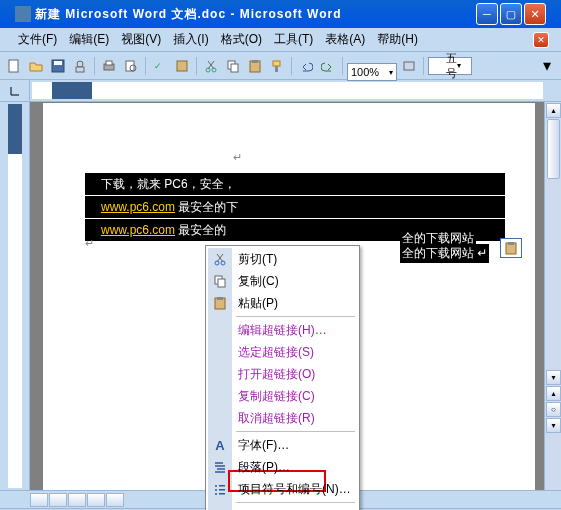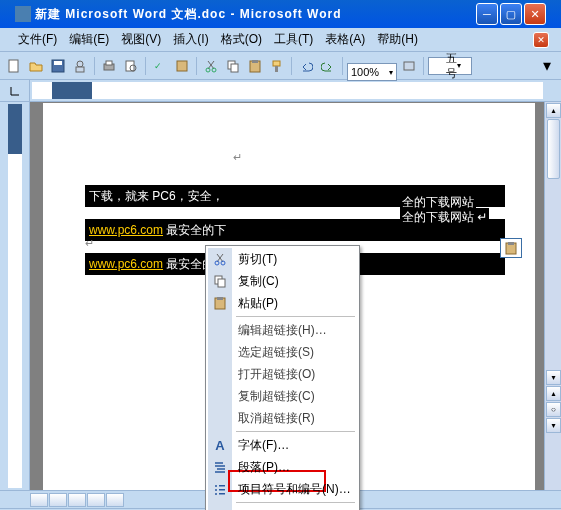--- a/index.html
+++ b/index.html
@@ -29,40 +29,40 @@
   .doc-area { display: flex; height: 388px; position: relative; background: #808080; }
   .ruler-v { width: 30px; background: #c3daf1; border-right: 1px solid #9bb7d7; position: relative; }
   .ruler-v-inner { position: absolute; left: 8px; top: 2px; width: 14px; bottom: 2px; background: #fff; }
   .ruler-v-dark { position: absolute; left: 8px; top: 2px; width: 14px; height: 50px; background: #385d8a; }
   
   .page-scroll { flex: 1; overflow: hidden; position: relative; }
   .page { position: absolute; left: 12px; top: 0; width: 494px; height: 500px; background: #fff; border: 1px solid #808080; }
   
   .doc-content { position: absolute; left: 42px; top: 70px; right: 30px; font-size: 12px; line-height: 20px; }
   .para-mark { position: absolute; font-size: 11px; color: #888; }
-  .sel-line { background: #000; color: #fff; padding: 1px 4px; margin-bottom: 1px; white-space: nowrap; margin-top: 12px; }
+  .sel-line { background: #000; color: #fff; padding: 1px 16px; margin-bottom: 1px; white-space: nowrap; }
   .link { color: #ffcc00; text-decoration: underline; }
-  .frag-right { position: absolute; background: #000; color: #fff; padding: 1px 2px; font-size: 12px; white-space: nowrap; }
+  .frag-right { position: absolute; background: #000; color: #fff; padding: 1px 2px; font-size: 12px; white-space: nowrap; margin-top: 36px; }
   .paste-opt { position: absolute; width: 22px; height: 20px; background: #fff; border: 1px solid #3a6ea5; display: flex; align-items: center; justify-content: center; }
   
   .scrollbar-v { position: absolute; right: 0; top: 0; width: 17px; height: 100%; background: #cedaee; border-left: 1px solid #9bb7d7; }
   .sb-btn { width: 15px; height: 15px; background: linear-gradient(#fff,#cedaee); border: 1px solid #9bb7d7; margin: 1px; display: flex; align-items: center; justify-content: center; font-size: 8px; }
   .sb-thumb { width: 13px; height: 60px; background: linear-gradient(90deg,#fff,#cedaee); border: 1px solid #9bb7d7; margin: 1px auto; border-radius: 2px; }
   
   .view-btns { height: 18px; background: #c3daf1; border-top: 1px solid #9bb7d7; display: flex; align-items: center; padding-left: 30px; gap: 1px; }
   .view-btn { width: 18px; height: 14px; background: linear-gradient(#fff,#d0ddf0); border: 1px solid #9bb7d7; cursor: pointer; }
   
   .statusbar { height: 22px; background: #c3daf1; border-top: 1px solid #9bb7d7; display: flex; align-items: center; font-size: 11px; padding: 0 8px; gap: 18px; color: #000; }
   
   .context-menu { position: absolute; left: 205px; top: 215px; width: 155px; background: #fff; border: 1px solid #868a8e; box-shadow: 2px 2px 3px rgba(0,0,0,0.3); z-index: 100; padding: 2px; margin-top: 30px; }
   .cm-strip { position: absolute; left: 2px; top: 2px; bottom: 2px; width: 24px; background: #d5e0ee; }
   .cm-item { position: relative; height: 22px; display: flex; align-items: center; font-size: 12px; cursor: pointer; }
   .cm-icon { width: 24px; display: flex; align-items: center; justify-content: center; z-index: 1; }
   .cm-label { padding-left: 6px; z-index: 1; }
-  .cm-item.disabled .cm-label { color: #404040; }
+  .cm-item.disabled .cm-label { color: #a21caf; }
   .cm-sep { height: 1px; background: #c0c0c0; margin: 2px 2px 2px 28px; }
   .cm-highlight { position: absolute; border: 2px solid #e00000; pointer-events: none; }
   
   svg { display: block; }
 </style>
 </head>
 <body>
 
 <div class="titlebar">
   <div class="app-icon"></div>

